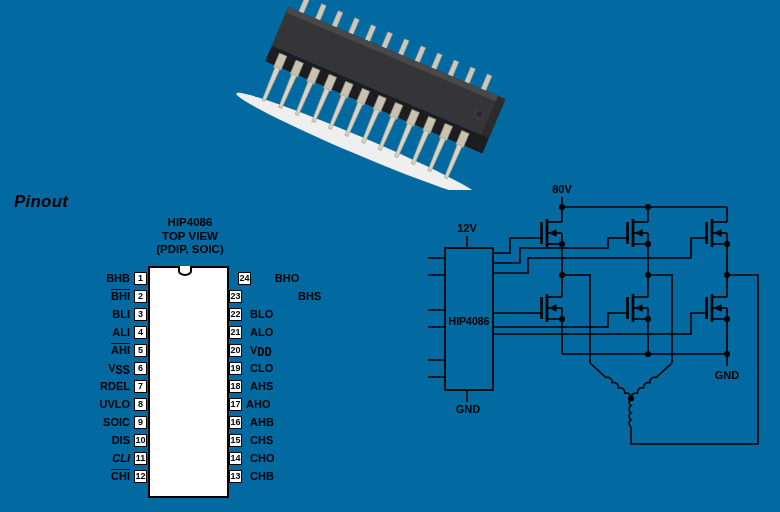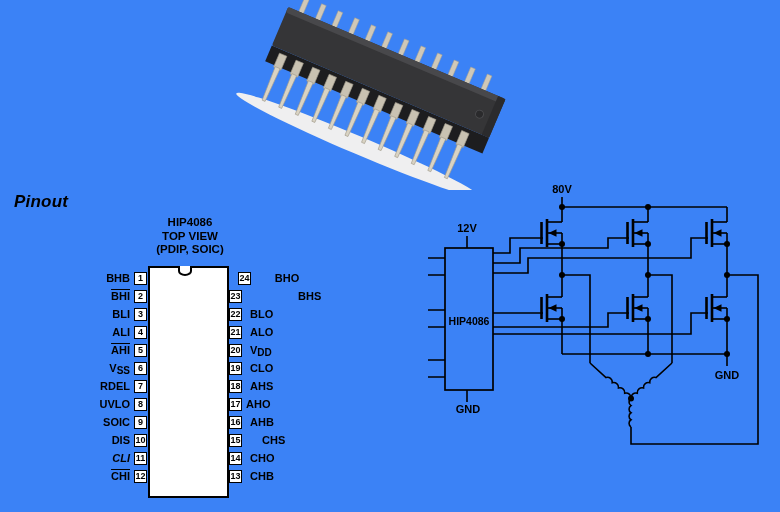--- a/index.html
+++ b/index.html
@@ -1,17 +1,17 @@
 <!DOCTYPE html>
 <html><head>
 <meta charset="utf-8">
 <style>
   html,body{margin:0;padding:0;background:#ffffff;}
   .stage{
-    position:relative;width:780px;height:512px;background:#3b82f6;overflow:hidden;
+    position:relative;width:780px;height:512px;background:#0369a1;overflow:hidden;
     font-family:"Liberation Sans","DejaVu Sans",sans-serif;color:#000;
   }
   .abs{position:absolute;}
   .heading{
     position:absolute;left:14px;top:192px;
     font-size:17px;font-weight:bold;font-style:italic;letter-spacing:0.2px;
   }
   .chip-header{
     position:absolute;left:110px;top:216px;width:160px;text-align:center;
     font-weight:bold;font-size:11.5px;line-height:13.5px;
@@ -24,21 +24,21 @@
     position:absolute;left:178px;top:266px;width:14px;height:10px;
     border:2px solid #000;border-top:none;box-sizing:border-box;
     border-radius:0 0 14px 14px / 0 0 10px 10px;background:#fff;
   }
   .pin-label{
     position:absolute;font-weight:bold;font-size:11px;line-height:15px;white-space:nowrap;
   }
   .pin-label.left{text-align:right;}
   .pin-label.right{text-align:left;}
   .pin-label .ov{text-decoration:overline;}
-  .pin-label sub{font-size:10px;vertical-align:-2px;}
+  .pin-label sub{font-size:12px;vertical-align:-2px;font-family:Liberation Mono, monospace;}
   .pin-box{
     position:absolute;width:11px;height:11px;border:1.5px solid #000;
     font-size:9px;font-weight:bold;text-align:center;line-height:11.5px;background:#fff;
   }
   svg text{font-family:"Liberation Sans","DejaVu Sans",sans-serif;font-weight:bold;fill:#000;}
 </style>
 </head>
 <body>
 
 <div class="stage">
@@ -170,21 +170,21 @@
       <div class="pin-label right" style="top: 343px; left: 250px; width: 74px;"><span>V</span><sub>DD</sub></div>
       <div class="pin-box" style="top: 344px; left: 229px;">20</div>
       <div class="pin-label right" style="top: 361px; left: 250px; width: 74px;"><span>CLO</span></div>
       <div class="pin-box" style="top: 362px; left: 229px;">19</div>
       <div class="pin-label right" style="top: 379px; left: 250px; width: 74px;"><span>AHS</span></div>
       <div class="pin-box" style="top: 380px; left: 229px;">18</div>
       <div class="pin-label right" style="top: 397px; left: 246px; width: 74px;"><span>AHO</span></div>
       <div class="pin-box" style="top: 398px; left: 229px;">17</div>
       <div class="pin-label right" style="top: 415px; left: 250px; width: 74px;"><span>AHB</span></div>
       <div class="pin-box" style="top: 416px; left: 229px;">16</div>
-      <div class="pin-label right" style="top: 433px; left: 250px; width: 74px; margin-left: 12px;"><span>CHS</span></div>
+      <div class="pin-label right" style="top: 433px; left: 250px; width: 74px;"><span>CHS</span></div>
       <div class="pin-box" style="top: 434px; left: 229px;">15</div>
       <div class="pin-label right" style="top: 451px; left: 250px; width: 74px;"><span>CHO</span></div>
       <div class="pin-box" style="top: 452px; left: 229px;">14</div>
       <div class="pin-label right" style="top: 469px; left: 250px; width: 74px;"><span>CHB</span></div>
       <div class="pin-box" style="top: 470px; left: 229px;">13</div>
     </div>
 
   <svg class="abs" style="left:420px;top:168px;" width="360" height="316" viewBox="420 168 360 316" fill="none" stroke="#000" stroke-width="1.6">
 
     <defs>

